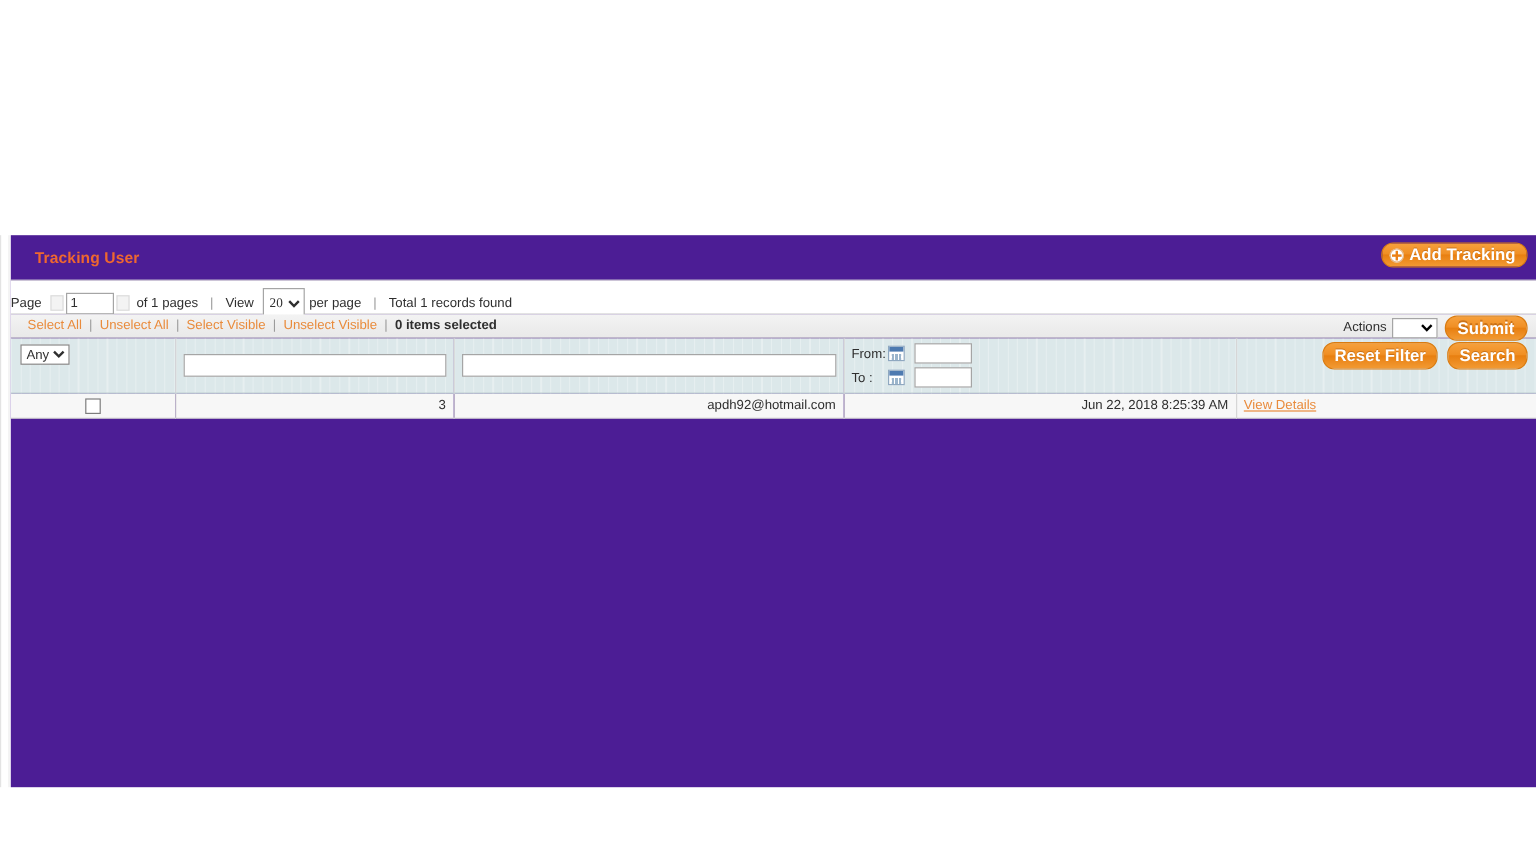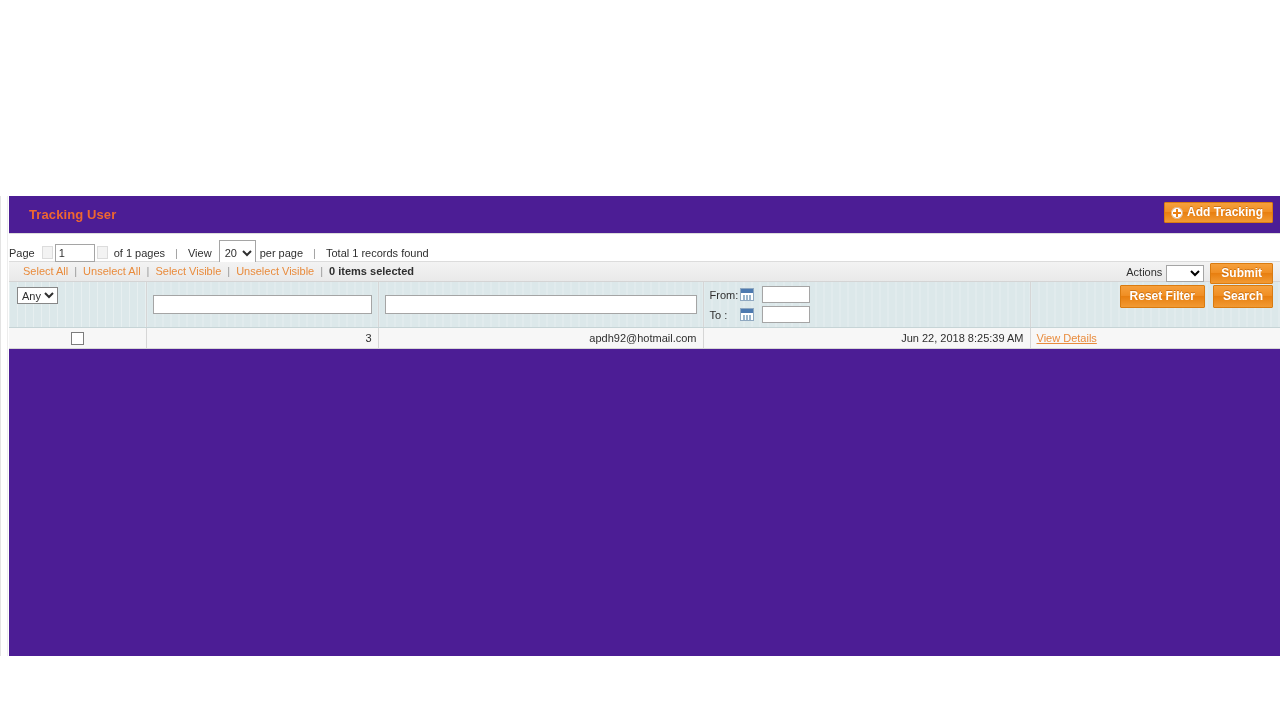--- a/index.html
+++ b/index.html
@@ -65,24 +65,24 @@
     letter-spacing: 0.1px;
     white-space: nowrap;
   }
 
   
   .btn-orange {
     display: inline-block;
     box-sizing: border-box;
     background: linear-gradient(to bottom, #f6a03c 0%, #f08f24 45%, #e87f10 50%, #f29a33 100%);
     border: 1px solid #d97b10;
-    border-radius: 1px;
+    border-radius: 10px;
     color: #ffffff;
     font-weight: bold;
-    font-size: 12px;
+    font-size: 14px;
     text-align: center;
     line-height: 16px;
     padding: 2px 9px 3px 9px;
     text-shadow: 0 -1px 0 rgba(150,70,0,.45);
     cursor: pointer;
     white-space: nowrap;
     user-select: none;
   }
 
   #add-tracking-btn {
@@ -148,21 +148,21 @@
     padding: 1px 3px;
     color: #2f2f2f;
     vertical-align: middle;
   }
   .pager-sep { margin: 0 6px; color: #9a9a9a; }
   .pager-text { margin: 0 4px; }
   .pager-select {
     height: 26px;
     border: 1px solid #a5a5a5;
     background: #fff;
-    font-family: Liberation Sans, sans-serif;
+    font-family: Liberation Serif, serif;
     font-size: 11px;
     color: #2f2f2f;
     padding: 0 1px;
     vertical-align: middle;
   }
 
   .toolbar-buttons {
     position: absolute;
     right: 7px;
     top: 4px;

